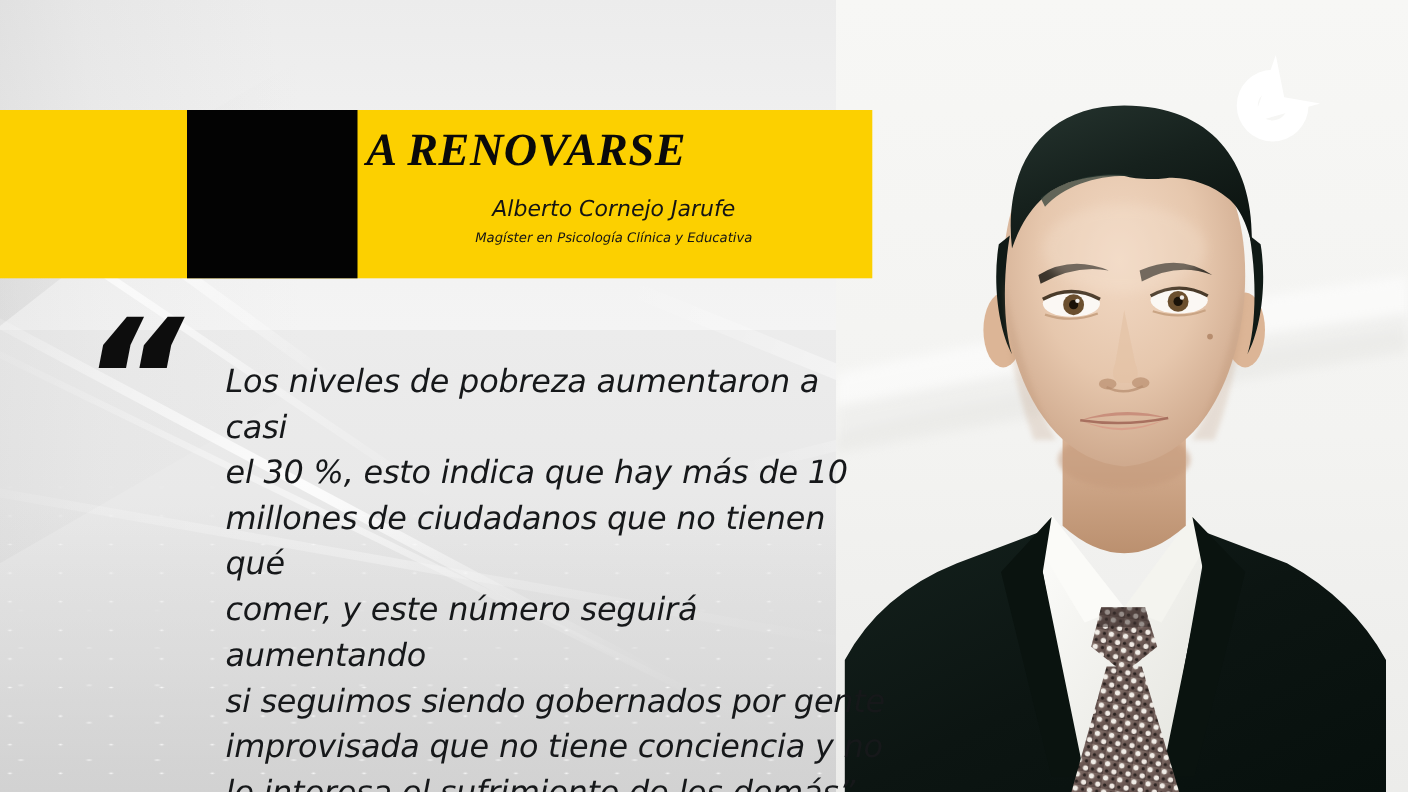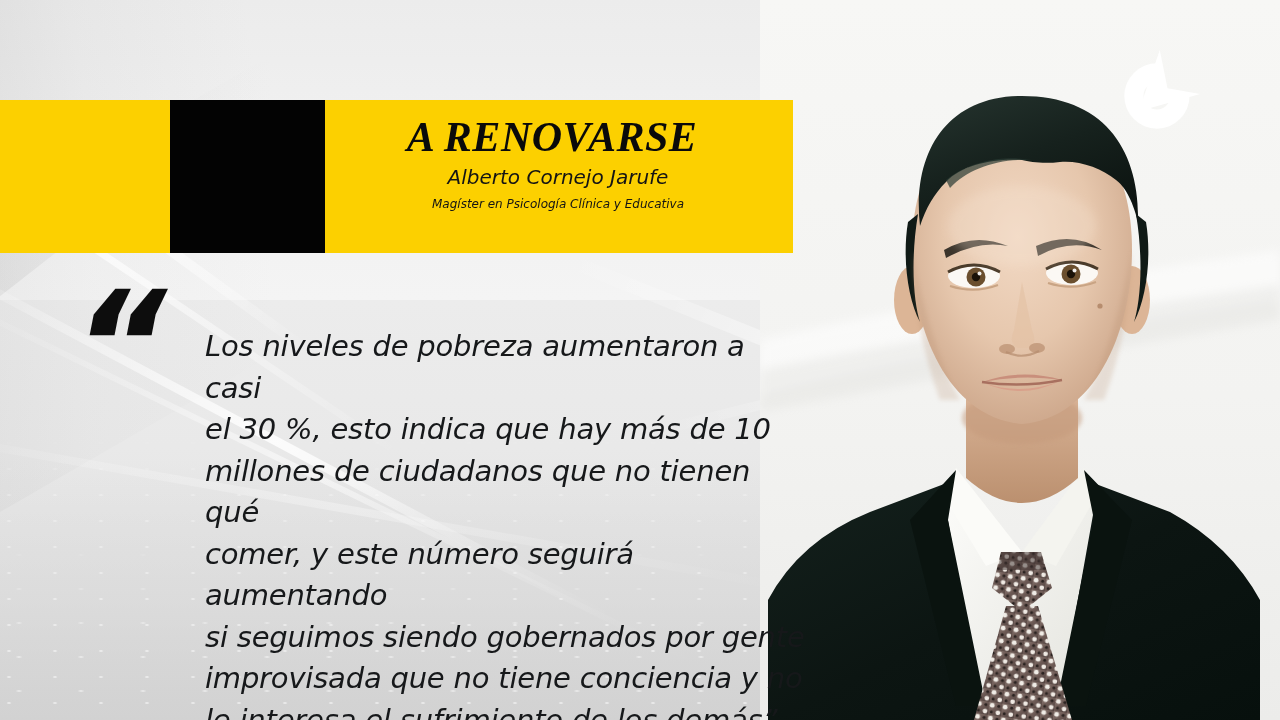--- a/index.html
+++ b/index.html
@@ -81,28 +81,28 @@
   }
   .header-text {
     position:absolute; left:333px; top:100px; width:460px; height:153px;
     display:flex; flex-direction:column; justify-content:flex-start;
     padding-top:14px;
   }
   .kicker {
     font-family:"Liberation Serif", serif;
     font-weight:700; font-style:italic;
     font-size:42px; line-height:46px; color:#0a0a0a;
-    letter-spacing:.5px; text-align:center; padding-right:22px;
+    letter-spacing:.5px; padding-right:22px;
   }
   .byline-name, .byline-role {
     font-family:"DejaVu Sans", sans-serif;
     font-style:italic; color:#141414;
     text-align:center; padding-right:10px;
   }
-  .byline-name { font-size:20px; line-height:27px; margin-top:4px; }
+  .byline-name { font-size:20px; line-height:27px; margin-top:16px; }
   .byline-role { font-size:12px; line-height:27px; }
 
   
   .quote-mark {
     position:absolute; left:72px; top:296px;
     font-family:"DejaVu Sans", sans-serif;
     font-weight:700; font-size:150px; line-height:100px;
     color:#0d0d0d; letter-spacing:-4px;
     transform:skewX(-11deg);
     user-select:none;

